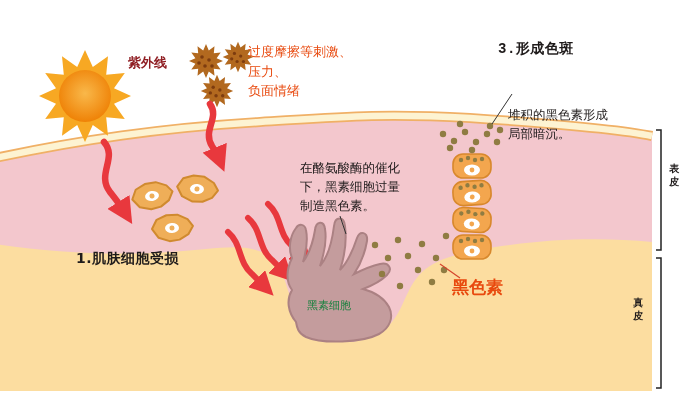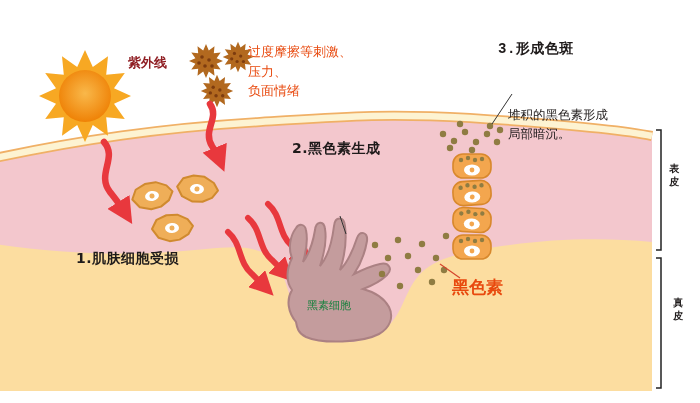--- a/index.html
+++ b/index.html
@@ -154,23 +154,25 @@
   <div class="label uv-text" style="left:128px;top:54px;">紫外线</div>
 
   <div class="label stress-text pre" style="left:248px;top:42px;">过度摩擦等刺激、
 压力、
 负面情绪</div>
 
   <div class="label step-title" style="left:498px;top:40px;font-family:Liberation Mono, monospace;">3.形成色斑</div>
   <div class="label step-body pre" style="left:508px;top:70px;margin-top:36px;">堆积的黑色素形成
 局部暗沉。</div>
 
-  <div class="label step-title" style="left:292px;top:140px;">2.黑色素生成</div>
+  <div class="label step-body pre" style="left:300px;top:159px;">在酪氨酸酶的催化
+下，黑素细胞过量
+制造黑色素。</div>
 
   <div class="label step-title" style="left:28px;top:250px;margin-left:48px;">1.肌肤细胞受损</div>
 
   <div class="label melanocyte-text" style="left:307px;top:298px;">黑素细胞</div>
   <div class="label melanin-text" style="left:452px;top:276px;">黑色素</div>
 
   <div class="label side-label" style="left:668px;top:162px;">表皮</div>
-  <div class="label side-label" style="left:632px;top:296px;margin-left:40px;">真皮</div>
+  <div class="label side-label" style="left:632px;top:296px;">真皮</div>
 
 </div>
 
 </body></html>

